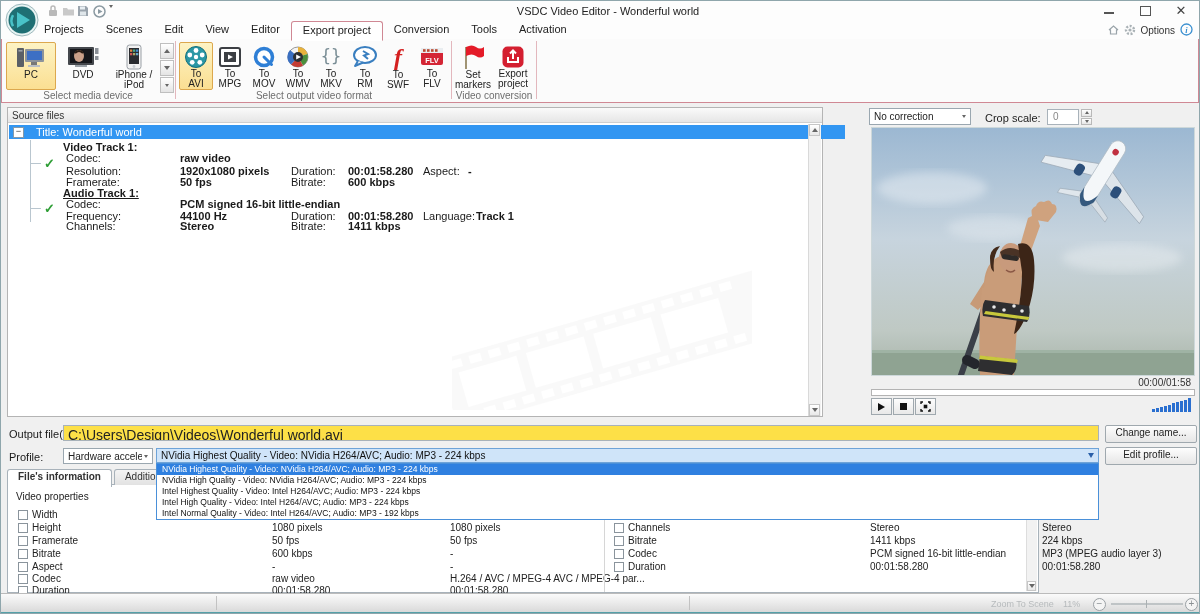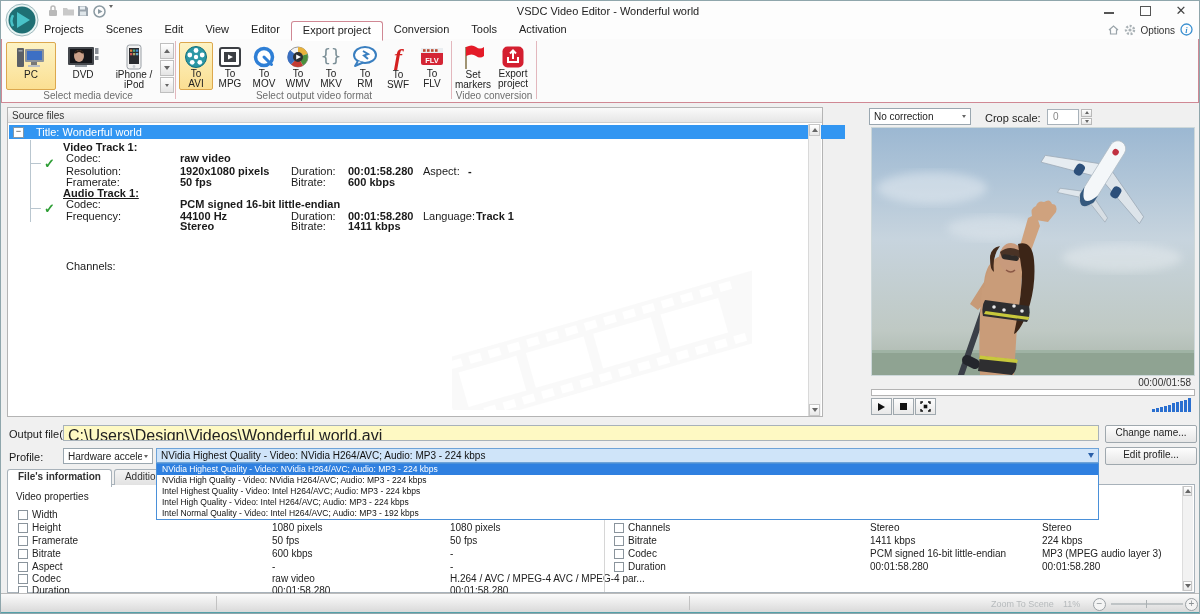--- a/index.html
+++ b/index.html
@@ -70,41 +70,41 @@
   #preview-time{position:absolute;right:6px;top:272px;font-size:10px;color:#333;}
   #preview-progress{position:absolute;left:6px;top:284px;width:322px;height:5px;background:#fff;border:1px solid #b3b3b3;}
   .pbtn{position:absolute;top:293px;width:19px;height:15px;border:1px solid #9fa8ae;background:linear-gradient(#fdfdfd,#e8e8e8);
         display:flex;align-items:center;justify-content:center;}
   .play-tri{width:0;height:0;border-top:4px solid transparent;border-bottom:4px solid transparent;border-left:7px solid #111;}
   .stop-sq{width:7px;height:7px;background:#111;}
   #volume-bars{position:absolute;right:6px;top:293px;display:flex;align-items:flex-end;gap:1px;height:14px;}
   #volume-bars span{display:block;width:3px;background:#2a6fd0;}
   
   .form-label{position:absolute;font-size:11px;color:#1a1a1a;}
-  .textfield{position:absolute;background:#fef9c3;border:1px solid #a8b2ba;font-size:16px;color:#222;
+  .textfield{position:absolute;background:#fde047;border:1px solid #a8b2ba;font-size:14px;color:#222;
              padding:1px 0 4px 4px;box-sizing:border-box;white-space:nowrap;overflow:hidden;}
   .btn{position:absolute;height:16px;border:1px solid #9fa8ae;background:linear-gradient(#fdfdfd,#e6e6e6);
        border-radius:2px;font-size:10px;color:#222;text-align:center;line-height:14px;}
   #device-profile-select{position:absolute;left:62px;top:447px;width:90px;height:16px;}
   #device-profile-select .sv{white-space:nowrap;overflow:hidden;width:74px;}
   #profile-combo{position:absolute;left:155px;top:447px;width:943px;height:15px;background:#cfe4f9;
                  border:1px solid #6ea3d8;font-size:10px;color:#111;box-sizing:border-box;
                  display:flex;align-items:center;justify-content:space-between;padding:0 4px;}
   .combo-arrow{width:0;height:0;border-left:3.5px solid transparent;border-right:3.5px solid transparent;border-top:5px solid #2a5fa8;}
   
   #profile-dropdown{position:absolute;left:155px;top:462px;width:943px;height:57px;background:#fff;
                     border:1px solid #4a90d9;box-sizing:border-box;z-index:60;display:flex;flex-direction:column;}
   .dd-item{flex:1;font-size:8.5px;line-height:9px;padding:0 0 0 5px;color:#111;white-space:nowrap;overflow:hidden;display:flex;align-items:center;}
   .dd-item.selected{background:#2f80e0;color:#fff;}
   
   #info-tabs{position:absolute;left:6px;top:468px;height:15px;display:flex;z-index:5;}
   .itab{height:14px;padding:1px 10px 0 10px;font-size:10px;border:1px solid #a8b2ba;border-bottom:none;
         background:linear-gradient(#f4f4f4,#e2e2e2);color:#333;border-radius:3px 3px 0 0;margin-right:2px;}
   .itab.active{background:#fff;font-weight:bold;height:16px;position:relative;z-index:6;}
-  #info-body{position:absolute;left:6px;top:483px;width:1188px;height:109px;background:#fff;border:1px solid #a8b2ba;box-sizing:border-box;}
+  #info-body{position:absolute;left:6px;top:483px;width:1032px;height:109px;background:#fff;border:1px solid #a8b2ba;box-sizing:border-box;}
   #video-props-header{position:absolute;left:8px;top:6px;font-size:10px;color:#222;}
   .prow{position:absolute;height:12px;font-size:10px;color:#222;width:100%;}
   .pchk{position:absolute;width:8px;height:8px;border:1px solid #8a949c;background:#fff;top:1px;}
   .plab{position:absolute;top:0;}
   .pv1{position:absolute;top:0;white-space:nowrap;}
   .pv2{position:absolute;top:0;white-space:nowrap;}
   #info-divider{position:absolute;left:596px;top:0px;width:1px;height:107px;background:#d6d6d6;}
   #info-scroll{position:absolute;right:1px;top:1px;width:10px;height:105px;background:#f2f2f2;border-left:1px solid #ddd;}
   
   #statusbar{position:absolute;left:0;top:592px;width:100%;height:22px;
@@ -400,21 +400,21 @@
 
     <span class="tree-label b" style="left:55px;top:79px;text-decoration:underline;">Audio Track 1:</span>
     <span class="tree-label" style="left:58px;top:90px;">Codec:</span>
     <span class="tree-label b" style="left:172px;top:90px;">PCM signed 16-bit little-endian</span>
     <span class="tree-label" style="left:58px;top:102px;">Frequency:</span>
     <span class="tree-label b" style="left:172px;top:102px;">44100 Hz</span>
     <span class="tree-label" style="left:283px;top:102px;">Duration:</span>
     <span class="tree-label b" style="left:340px;top:102px;">00:01:58.280</span>
     <span class="tree-label" style="left:415px;top:102px;">Language:</span>
     <span class="tree-label b" style="left:468px;top:102px;">Track 1</span>
-    <span class="tree-label" style="left:58px;top:112px;margin-top:40px;">Channels:</span>
+    <span class="tree-label" style="left:58px;top:112px;">Channels:</span>
     <span class="tree-label b" style="left:172px;top:112px;">Stereo</span>
     <span class="tree-label" style="left:283px;top:112px;">Bitrate:</span>
     <span class="tree-label b" style="left:340px;top:112px;">1411 kbps</span>
 
     <div id="filmstrip">
       <svg width="300" height="150" viewBox="0 0 300 150">
         <g transform="rotate(-16 150 90)" opacity="0.55">
           <rect x="-10" y="55" width="330" height="70" fill="#e2e2e2"></rect>
           <g fill="#ffffff">
             <rect x="0" y="59" width="12" height="8"></rect>

